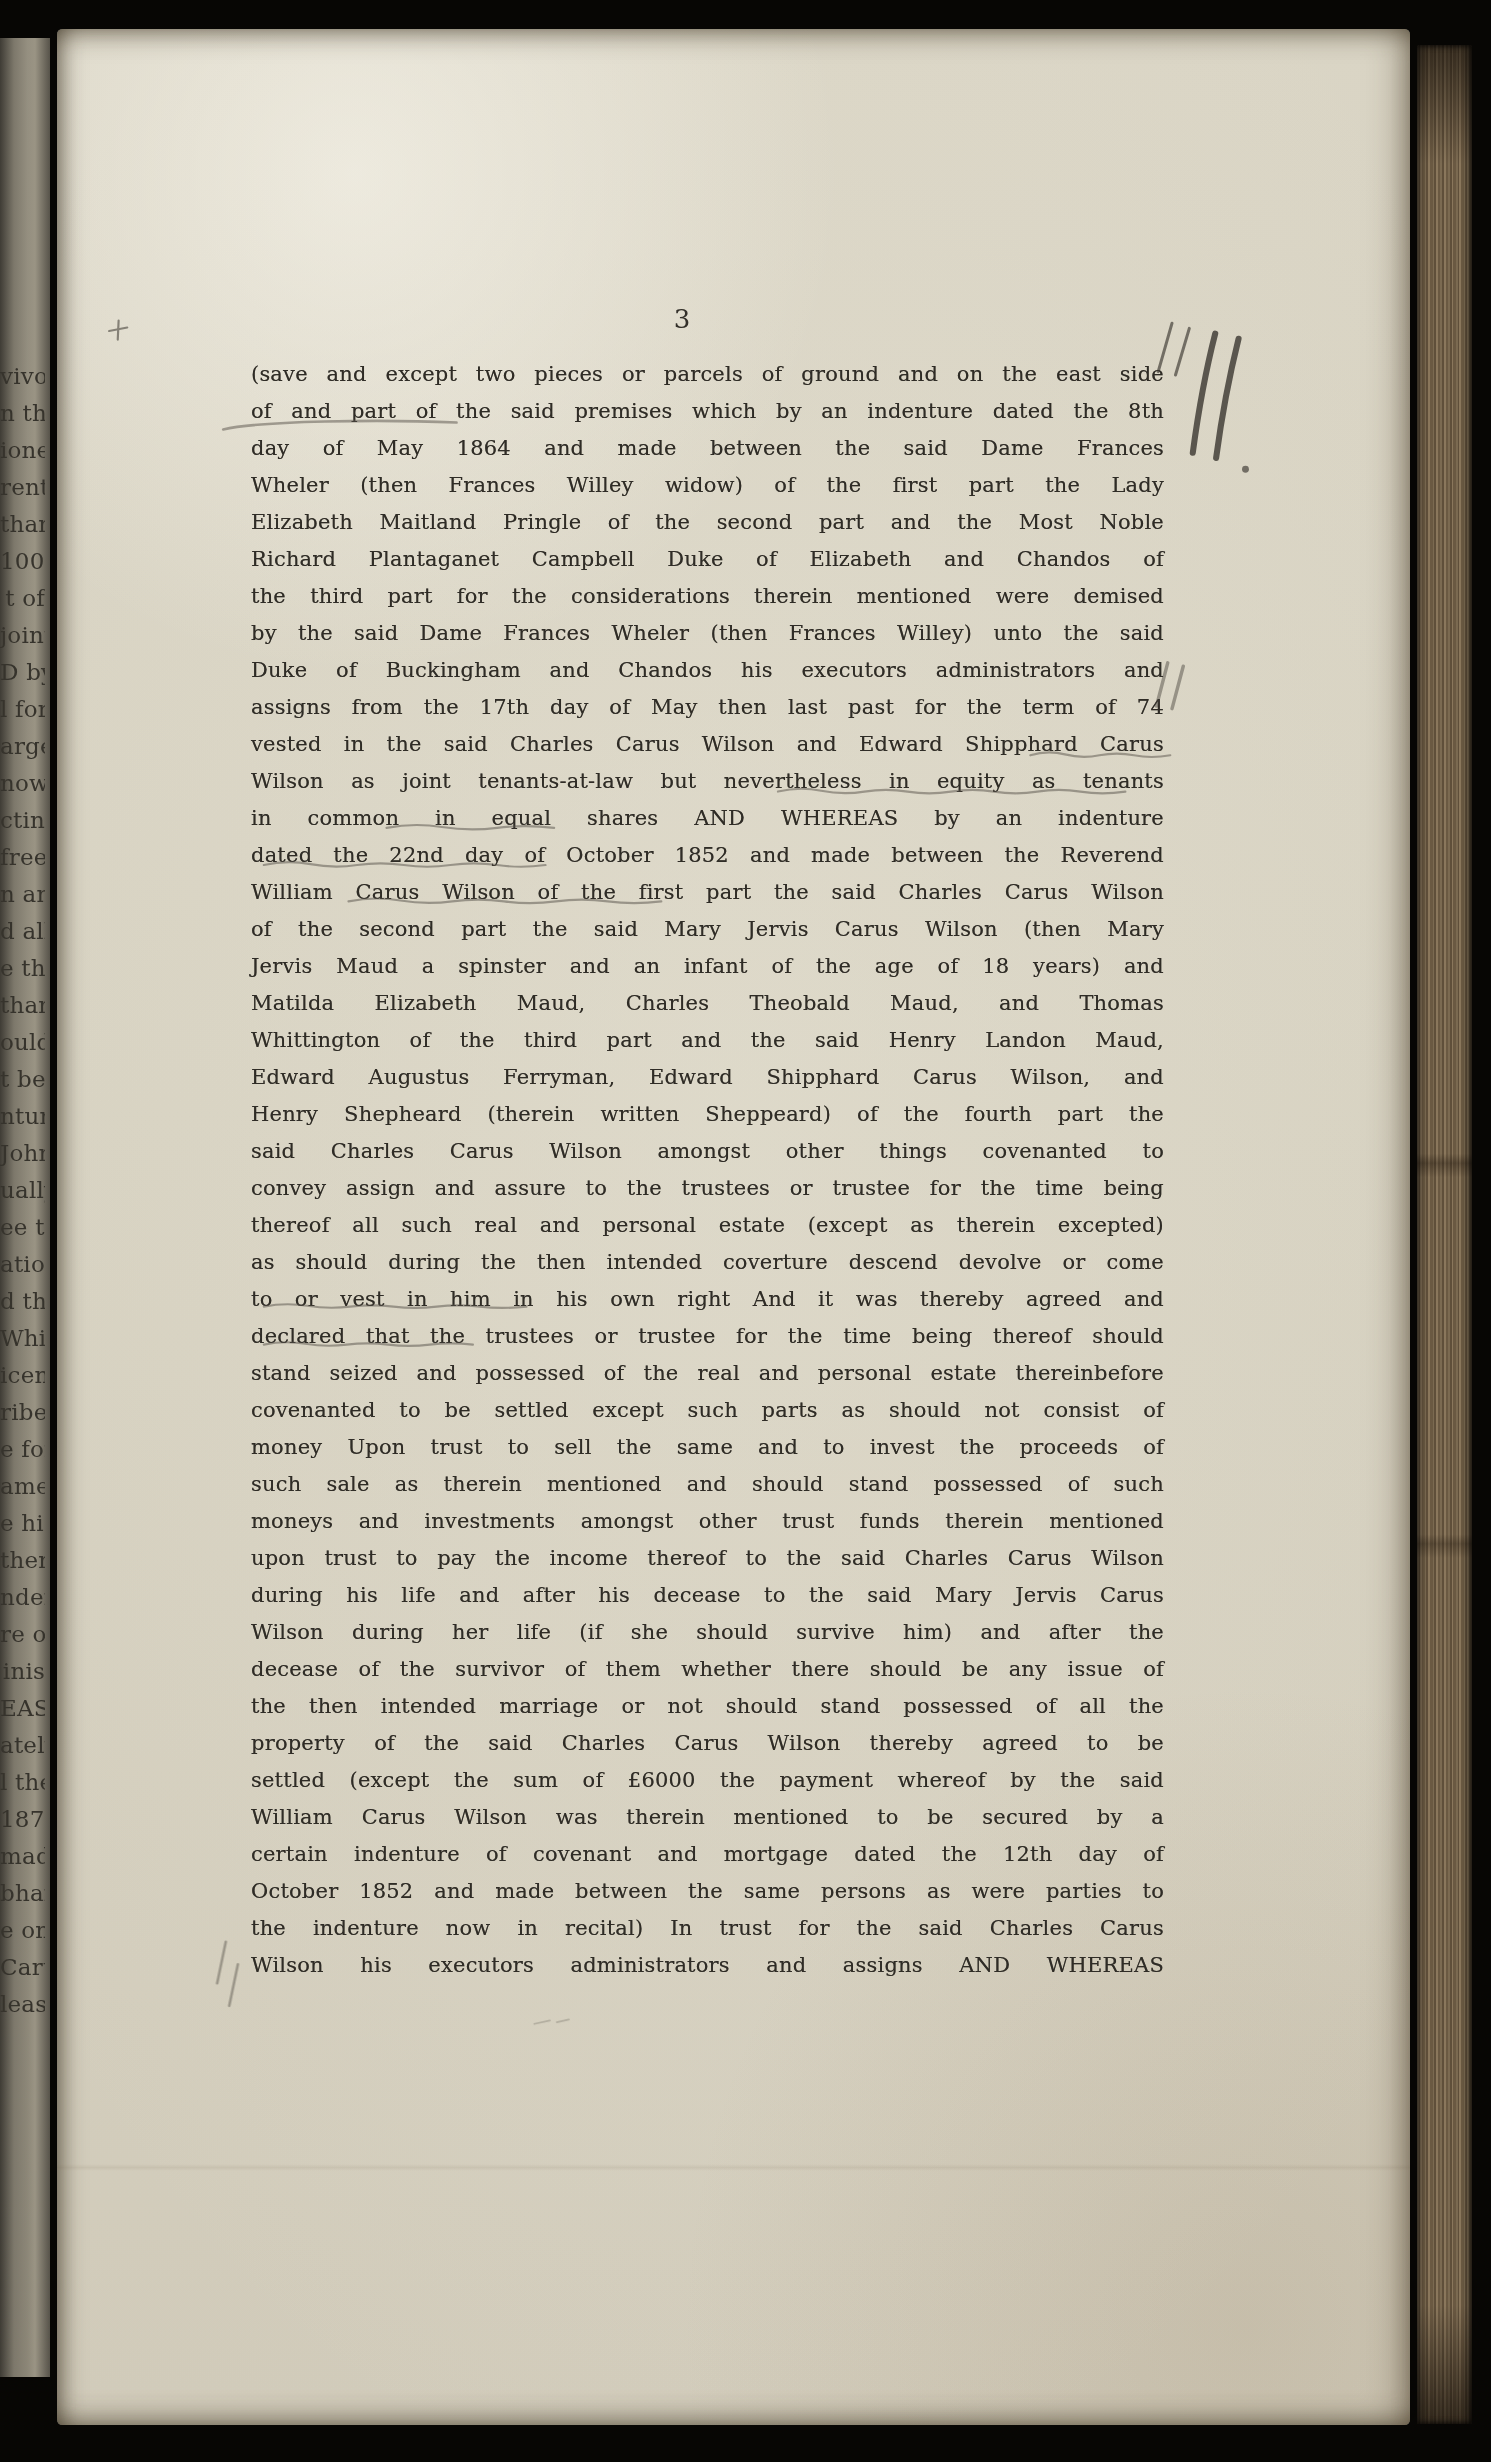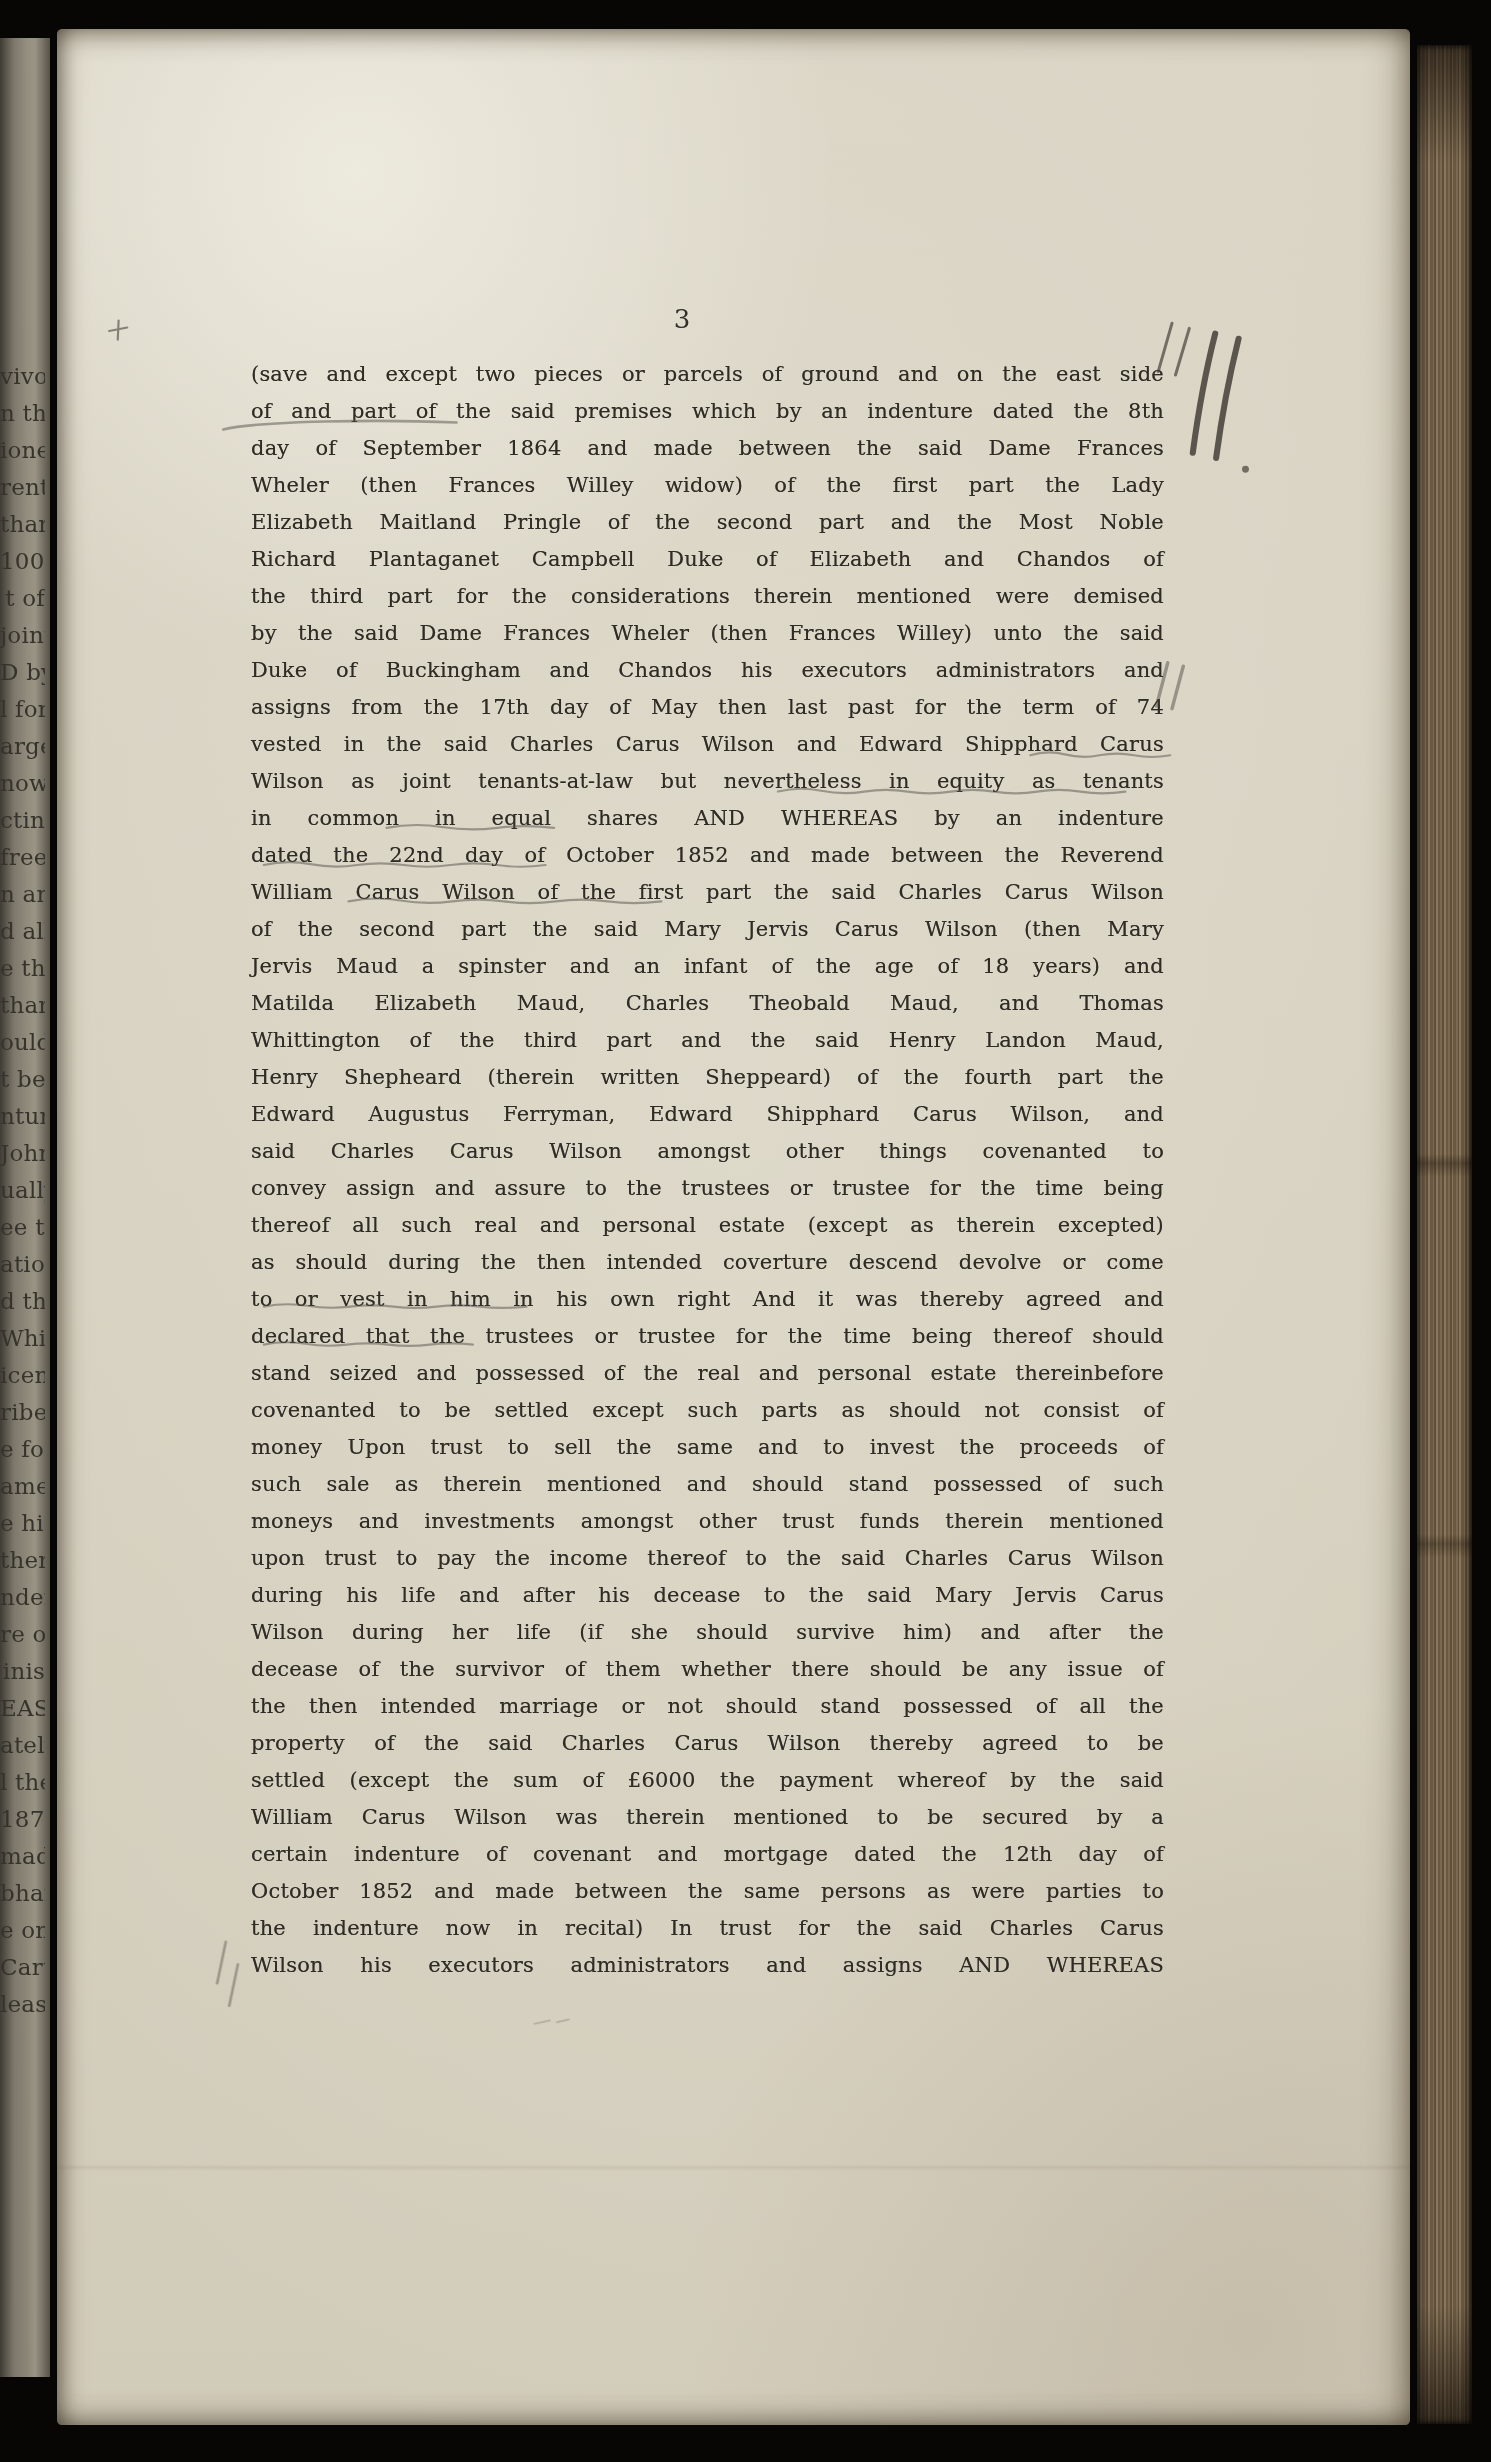--- a/index.html
+++ b/index.html
@@ -125,39 +125,39 @@
         <div class="frag">lease</div>
       </div>
   </div>
 
   <div class="page">
     <div class="page-number">3</div>
     <div class="body-text">
 
     <div class="line">(save and except two pieces or parcels of ground and on the east side</div>
         <div class="line">of and part of the said premises which by an indenture dated the 8th</div>
-        <div class="line">day of September 1864 and made between the said Dame Frances</div>
+        <div class="line">day of May 1864 and made between the said Dame Frances</div>
         <div class="line">Wheler (then Frances Willey widow) of the first part the Lady</div>
         <div class="line">Elizabeth Maitland Pringle of the second part and the Most Noble</div>
         <div class="line">Richard Plantaganet Campbell Duke of Elizabeth and Chandos of</div>
         <div class="line">the third part for the considerations therein mentioned were demised</div>
         <div class="line">by the said Dame Frances Wheler (then Frances Willey) unto the said</div>
         <div class="line">Duke of Buckingham and Chandos his executors administrators and</div>
         <div class="line">assigns from the 17th day of May then last past for the term of 74</div>
         <div class="line">vested in the said Charles Carus Wilson and Edward Shipphard Carus</div>
         <div class="line">Wilson as joint tenants-at-law but nevertheless in equity as tenants</div>
         <div class="line">in common in equal shares AND WHEREAS by an indenture</div>
         <div class="line">dated the 22nd day of October 1852 and made between the Reverend</div>
         <div class="line">William Carus Wilson of the first part the said Charles Carus Wilson</div>
         <div class="line">of the second part the said Mary Jervis Carus Wilson (then Mary</div>
         <div class="line">Jervis Maud a spinster and an infant of the age of 18 years) and</div>
         <div class="line">Matilda Elizabeth Maud, Charles Theobald Maud, and Thomas</div>
         <div class="line">Whittington of the third part and the said Henry Landon Maud,</div>
+        <div class="line">Edward Augustus Ferryman, Edward Shipphard Carus Wilson, and</div>
         <div class="line">Henry Shepheard (therein written Sheppeard) of the fourth part the</div>
-        <div class="line">Edward Augustus Ferryman, Edward Shipphard Carus Wilson, and</div>
         <div class="line">said Charles Carus Wilson amongst other things covenanted to</div>
         <div class="line">convey assign and assure to the trustees or trustee for the time being</div>
         <div class="line">thereof all such real and personal estate (except as therein excepted)</div>
         <div class="line">as should during the then intended coverture descend devolve or come</div>
         <div class="line">to or vest in him in his own right And it was thereby agreed and</div>
         <div class="line">declared that the trustees or trustee for the time being thereof should</div>
         <div class="line">stand seized and possessed of the real and personal estate thereinbefore</div>
         <div class="line">covenanted to be settled except such parts as should not consist of</div>
         <div class="line">money Upon trust to sell the same and to invest the proceeds of</div>
         <div class="line">such sale as therein mentioned and should stand possessed of such</div>

